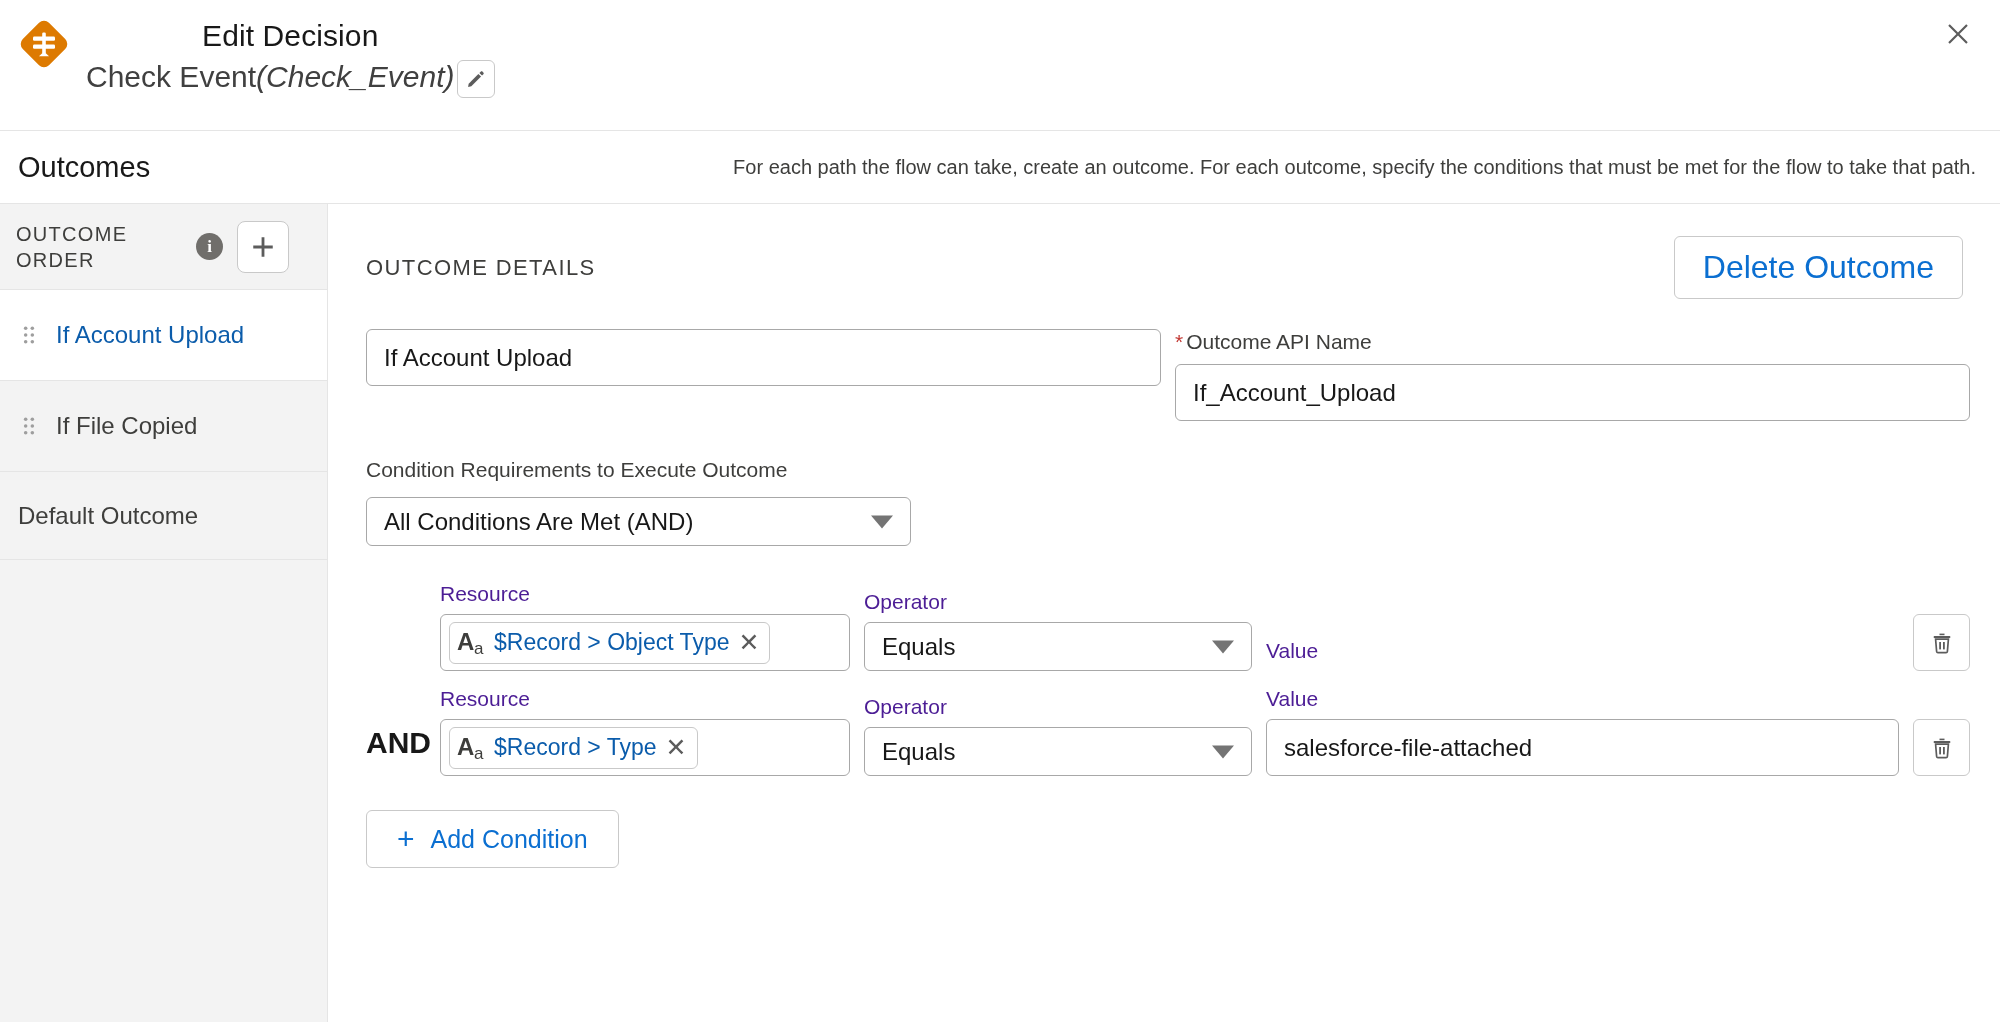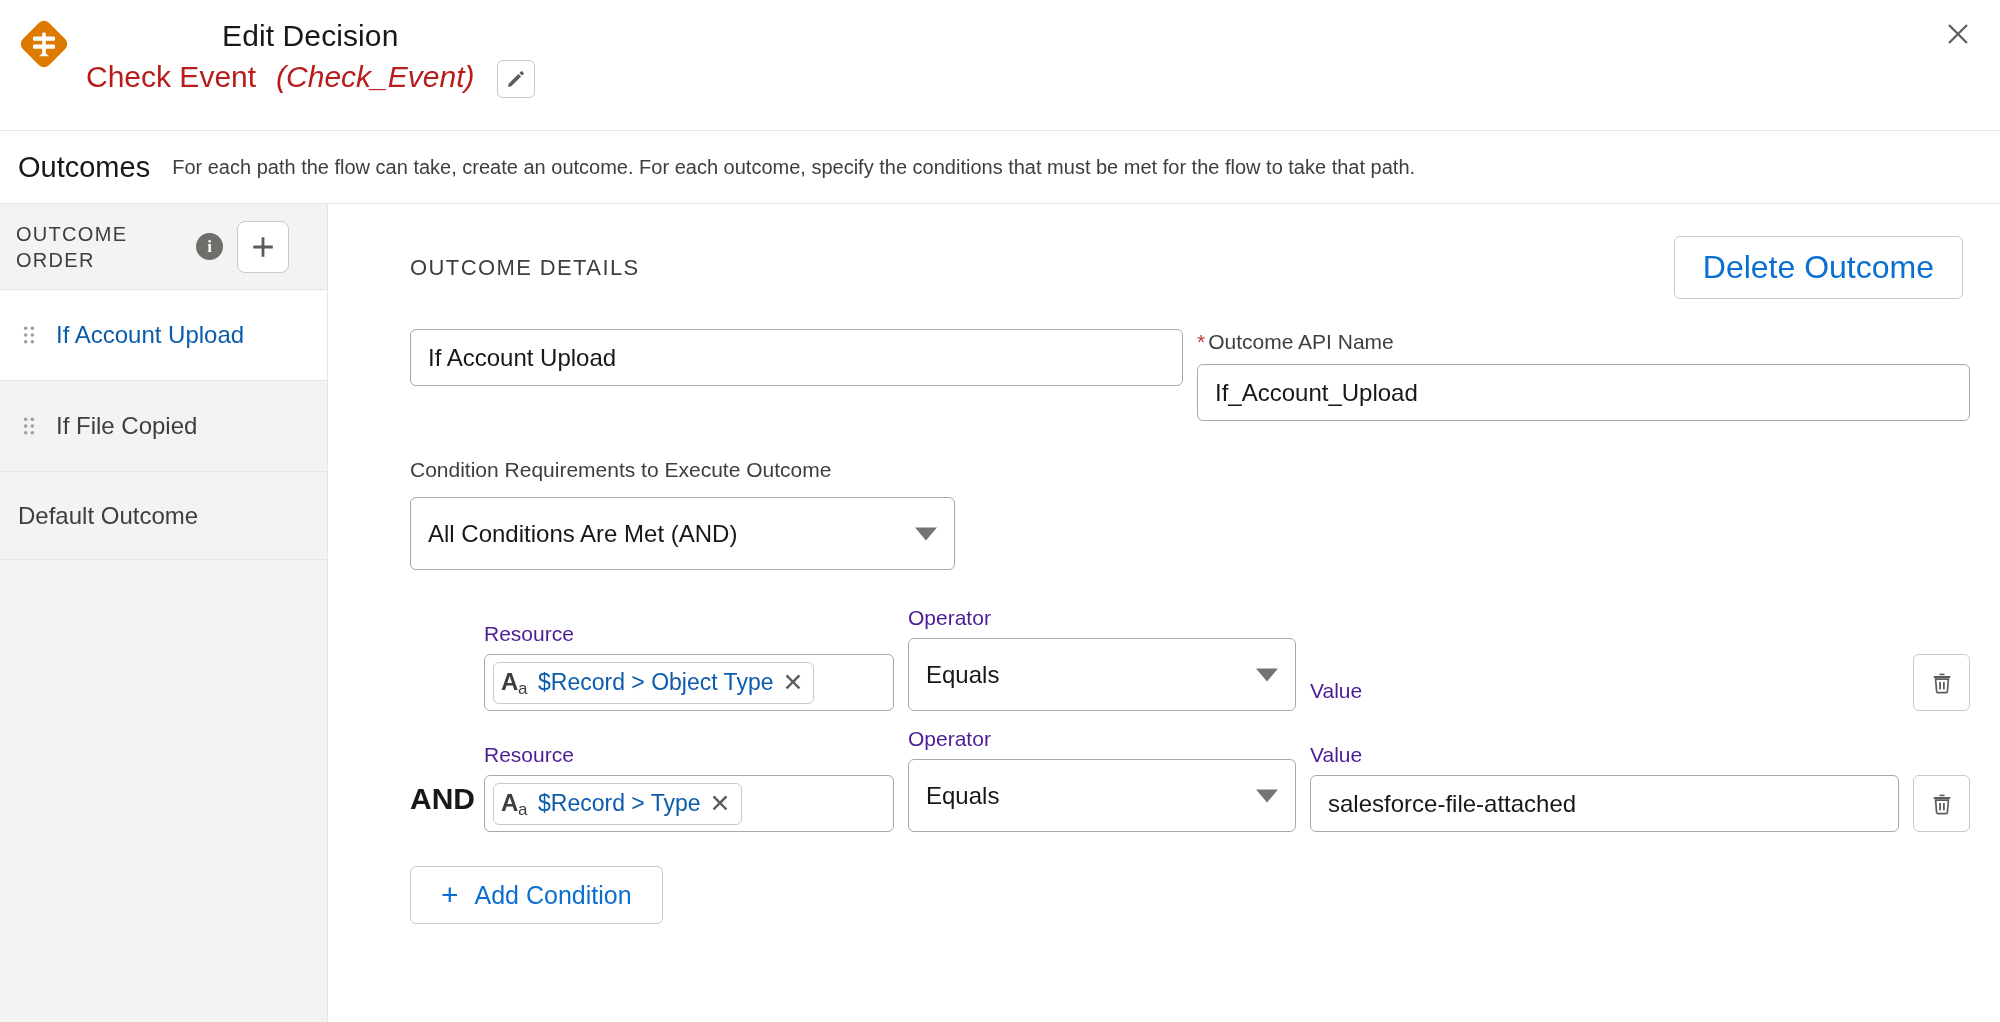--- a/index.html
+++ b/index.html
@@ -40,24 +40,24 @@
     font-size: 30px;
     line-height: 40px;
     color: #181818;
     font-weight: 400;
     letter-spacing: .1px;
     text-align: center;
   }
   .header-line2 {
     font-size: 30px;
     line-height: 42px;
-    color: #b91c1c;
-    display: flex;
-    align-items: center;
-    gap: 20px;
+    color: #404040;
+    display: flex;
+    align-items: center;
+    gap: 0;
     white-space: nowrap;
   }
   .header-api {
     font-style: italic;
   }
   .edit-pencil-btn {
     width: 38px;
     height: 38px;
     border: 1px solid #c9c9c9;
     border-radius: 6px;
@@ -89,38 +89,38 @@
 
   
   .section-bar {
     height: 73px;
     box-sizing: border-box;
     display: flex;
     align-items: center;
     padding: 0 24px 0 18px;
     border-bottom: 1px solid #e5e5e5;
     background: #fff;
+    justify-content: space-between;
   }
   .section-title {
     font-size: 29px;
     color: #181818;
     margin-right: 22px;
     white-space: nowrap;
   }
   .section-desc {
     font-size: 20px;
     color: #3e3e3c;
     line-height: 26px;
   }
 
   
   .body-split {
     display: flex;
     height: 818px;
-    gap: 44px;
   }
 
   
   .sidebar {
     width: 328px;
     flex: 0 0 328px;
     box-sizing: border-box;
     border-right: 1px solid #e5e5e5;
     background: #f3f3f3;
   }
@@ -281,21 +281,21 @@
     max-width: 430px;
   }
   .select-wrap {
     position: relative;
     width: 545px;
     margin-top: 8px;
   }
   .select-box {
     width: 100%;
     box-sizing: border-box;
-    height: 73px;
+    height: 49px;
     border: 1px solid #a8a8a8;
     border-radius: 6px;
     background: #fff;
     font-size: 24px;
     color: #181818;
     padding: 0 48px 0 17px;
     display: flex;
     align-items: center;
     cursor: pointer;
   }

